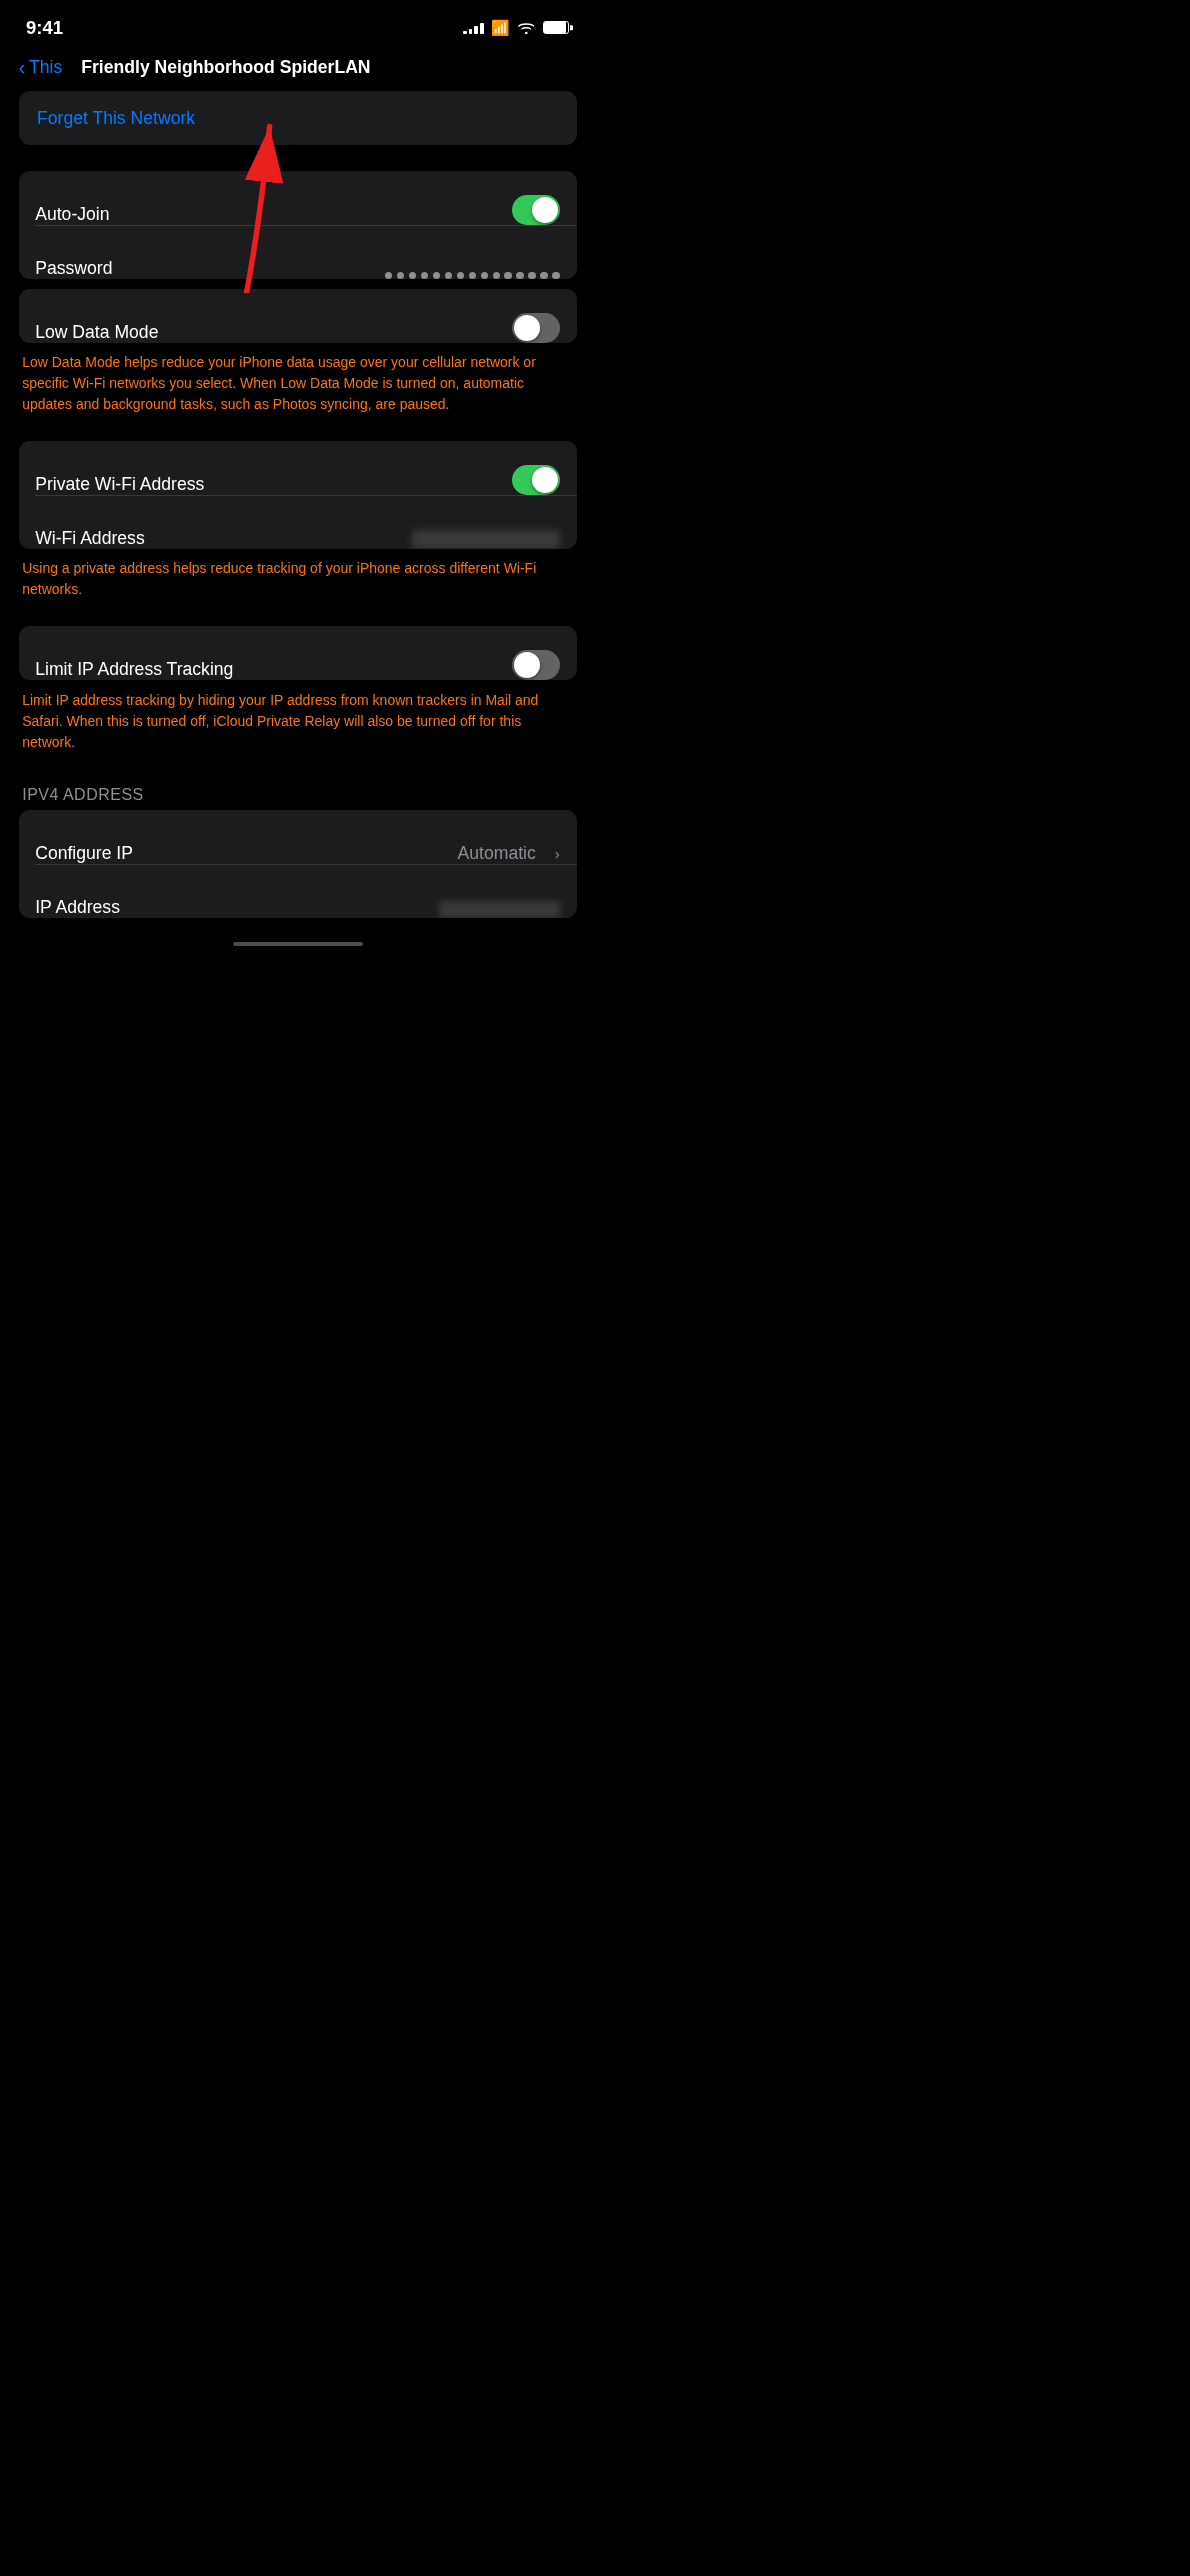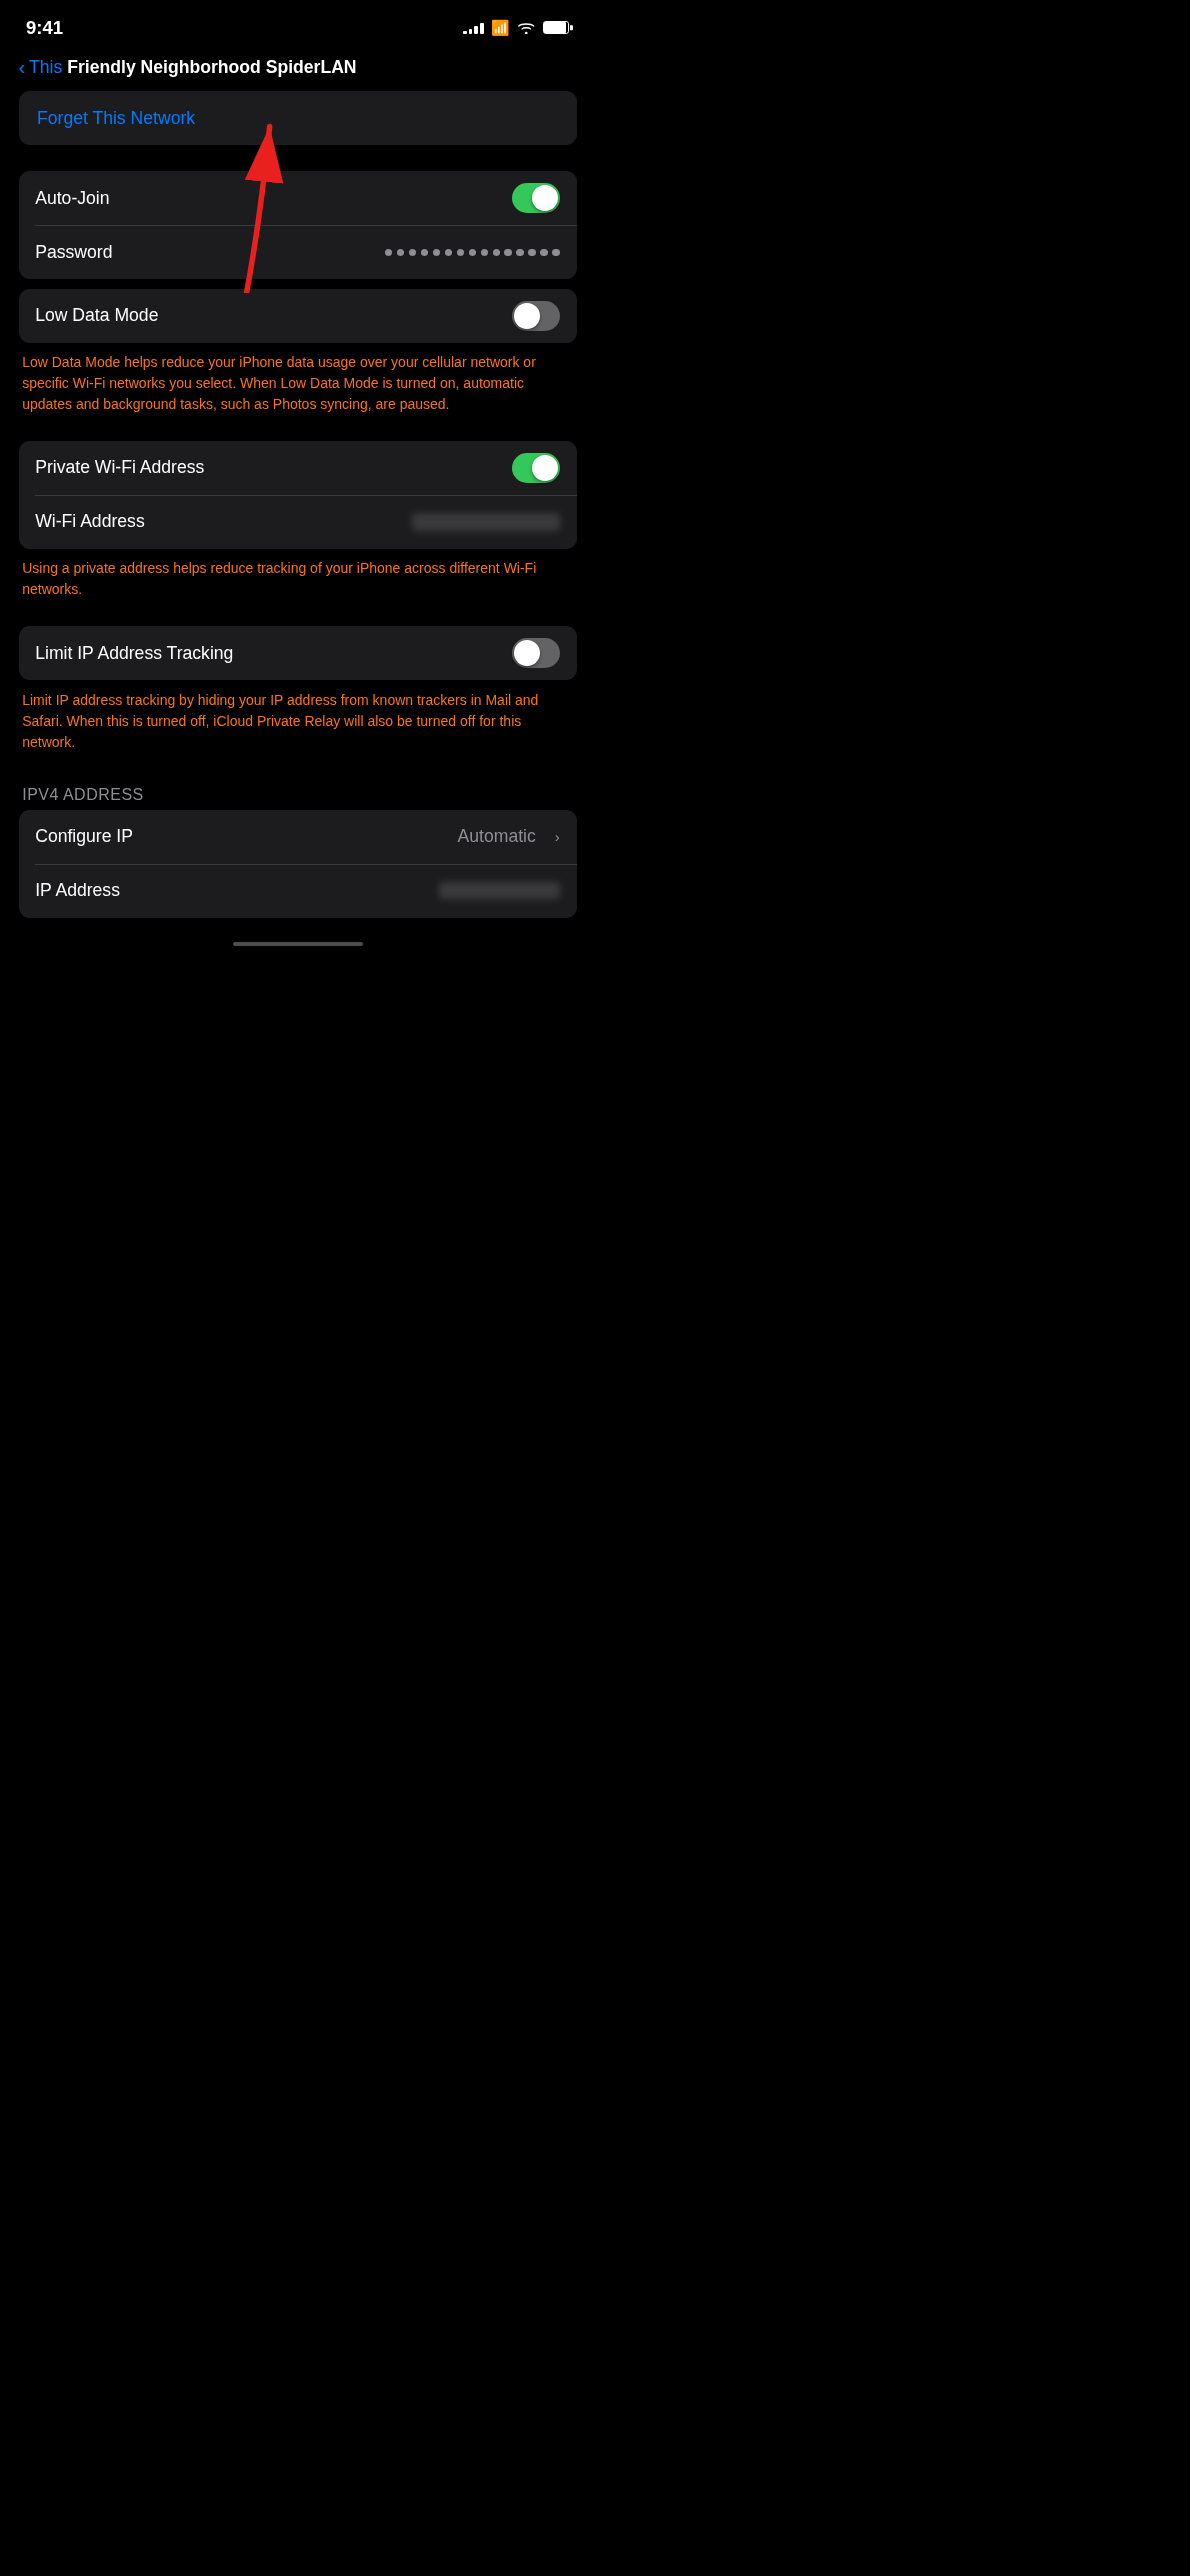--- a/index.html
+++ b/index.html
@@ -98,21 +98,21 @@
       font-size: 20.4px;
       font-weight: 300;
       line-height: 1;
       margin-top: -1.9px;
     }
 
     .nav-title {
       font-size: 17.6px;
       font-weight: 600;
       color: #fff;
-      margin-left: 5px;
+      margin-left: 19px;
     }
 
     
     .content {
       padding: 0 18.5px;
     }
 
     
     .section {
       margin-bottom: 9.3px;
@@ -138,21 +138,21 @@
 
     .forget-label {
       font-size: 17.6px;
       color: #007AFF;
       text-align: center;
     }
 
     
     .row {
       display: flex;
-      align-items: center;
+      align-items: flex-end;
       justify-content: space-between;
       padding: 0 16.7px;
       height: 54px;
       position: relative;
     }
 
     .row + .row::before {
       content: '';
       position: absolute;
       top: 0;

